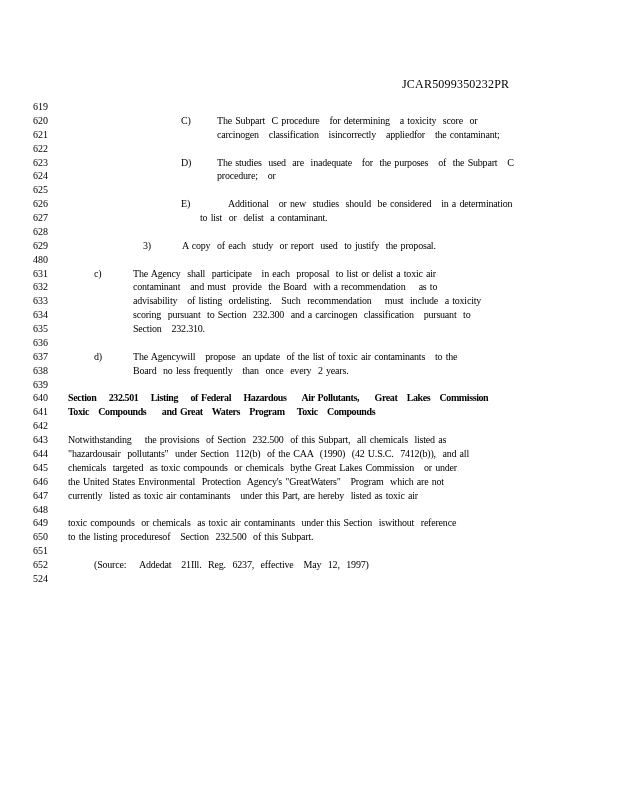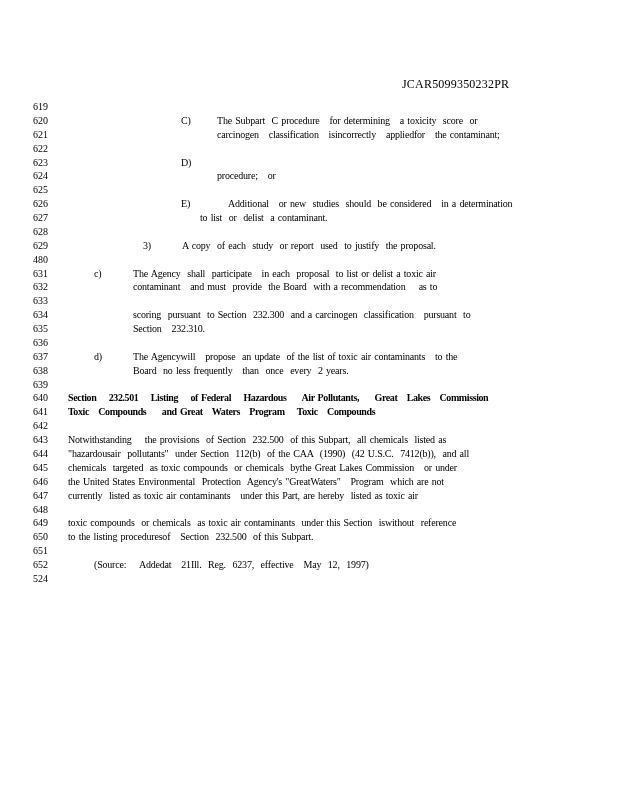--- a/index.html
+++ b/index.html
@@ -70,20 +70,21 @@
       <div class="line" style="top: 128.76px;">
         <span class="num">621</span>
         <span class="txt" style="left: 217px;">carcinogen   classification   isincorrectly   appliedfor   the contaminant;</span>
       </div>
       <div class="line" style="top: 142.64px;">
         <span class="num">622</span>
       </div>
       <div class="line" style="top: 156.52px;">
         <span class="num">623</span>
         <span class="marker" style="left: 181px;">D)</span>
+        <span class="txt" style="left: 217px;">The studies  used  are  inadequate   for  the purposes   of  the Subpart   C</span>
       </div>
       <div class="line" style="top: 170.4px;">
         <span class="num">624</span>
         <span class="txt" style="left: 217px;">procedure;   or</span>
       </div>
       <div class="line" style="top: 184.28px;">
         <span class="num">625</span>
       </div>
       <div class="line" style="top: 198.16px;">
         <span class="num">626</span>
@@ -109,20 +110,21 @@
         <span class="num">631</span>
         <span class="marker" style="left: 94px;">c)</span>
         <span class="txt" style="left: 133px;">The Agency  shall  participate   in each  proposal  to list or delist a toxic air</span>
       </div>
       <div class="line" style="top: 281.44px;">
         <span class="num">632</span>
         <span class="txt" style="left: 133px;">contaminant   and must  provide  the Board  with a recommendation    as to</span>
       </div>
       <div class="line" style="top: 295.32px;">
         <span class="num">633</span>
+        <span class="txt" style="left: 133px;">advisability   of listing  ordelisting.   Such  recommendation    must  include  a toxicity</span>
       </div>
       <div class="line" style="top: 309.2px;">
         <span class="num">634</span>
         <span class="txt" style="left: 133px;">scoring  pursuant  to Section  232.300  and a carcinogen  classification   pursuant  to</span>
       </div>
       <div class="line" style="top: 323.08px;">
         <span class="num">635</span>
         <span class="txt" style="left: 133px;">Section   232.310.</span>
       </div>
       <div class="line" style="top: 336.96px;">

